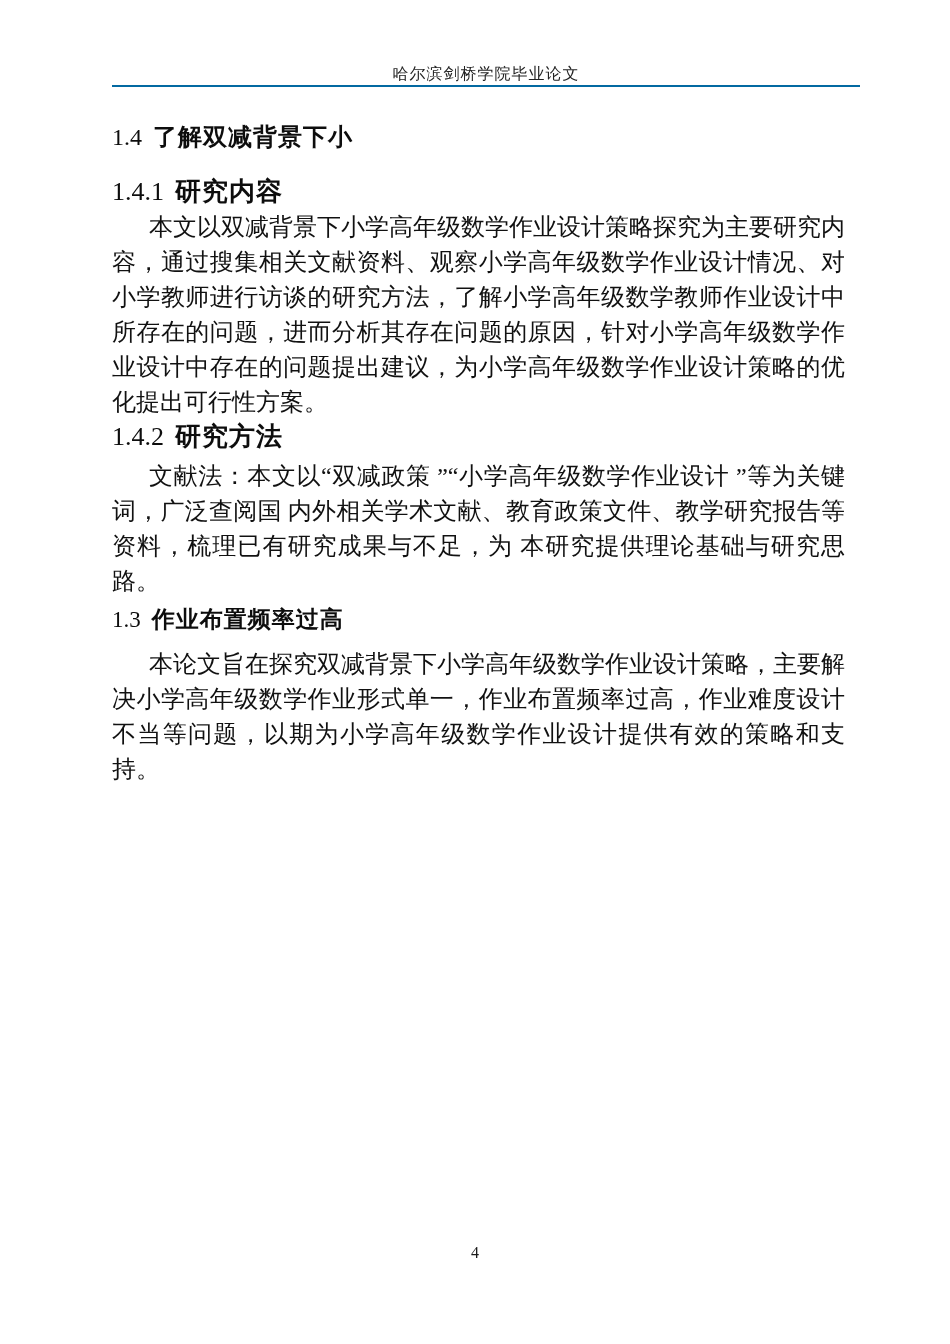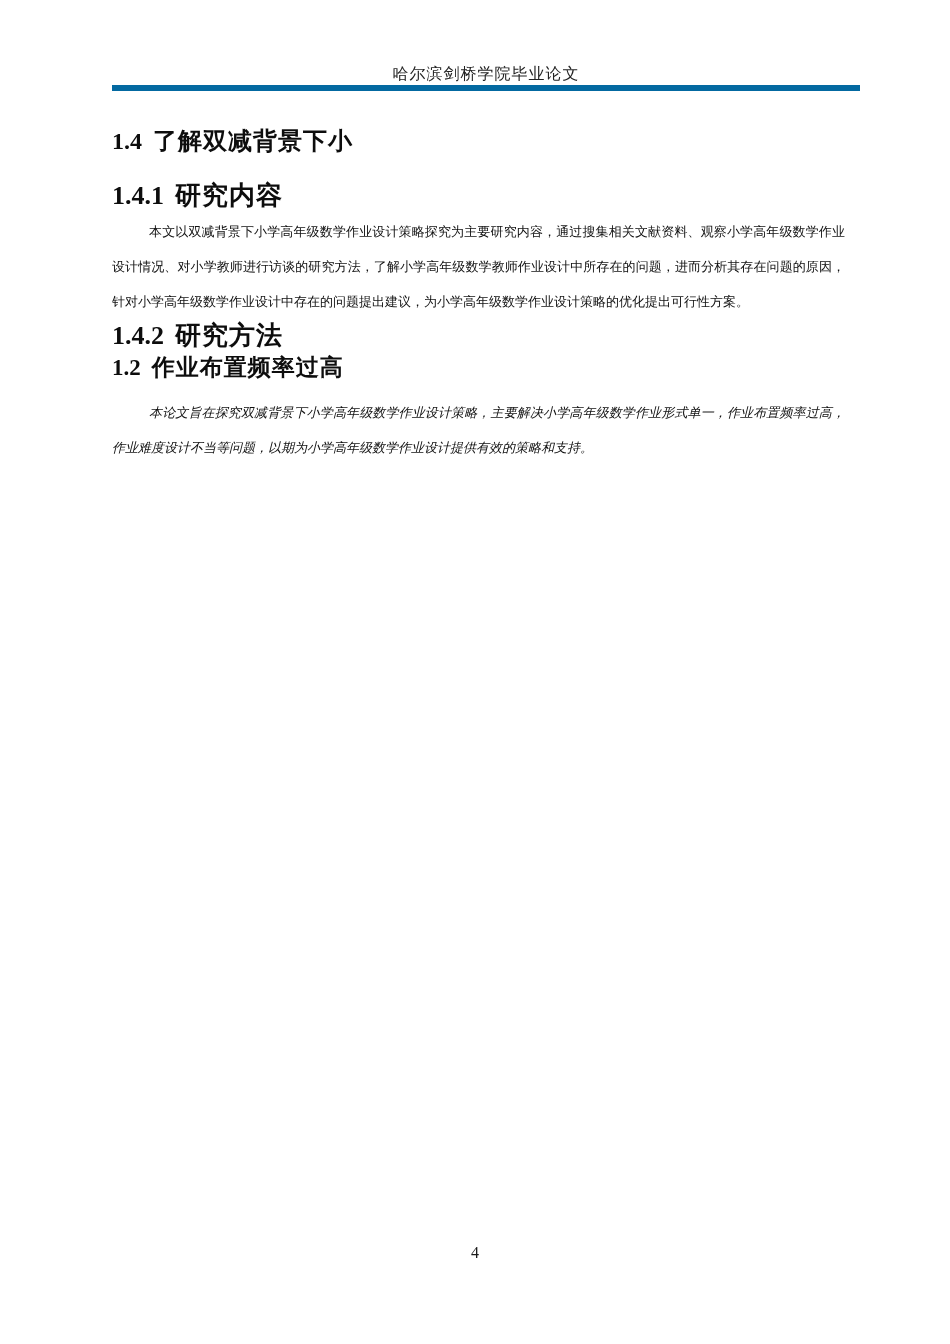--- a/index.html
+++ b/index.html
@@ -12,21 +12,21 @@
     width: 950px;
     height: 1344px;
     background: #ffffff;
     color: #161616;
     font-family: "Liberation Serif", serif;
     overflow: hidden;
   }
   .page-header {
     margin: 0 90px 0 112px;
     padding-top: 63px;
-    border-bottom: 6px solid #0369a1;
+    border-bottom: 2px solid #0369a1;
     text-align: center;
   }
   .header-title {
     font-size: 16px;
     line-height: 22px;
     letter-spacing: 1px;
     color: #222222;
   }
   .content {
     margin: 0 105px 0 112px;
@@ -35,39 +35,39 @@
     font-family: "Liberation Sans", sans-serif;
     font-weight: 700;
     color: #0d0d0d;
     margin: 0;
     letter-spacing: 1px;
   }
   .h-major { font-size: 24px; line-height: 26px; }
   .h-minor { font-size: 26px; line-height: 23px; }
   .h-num {
     font-family: "Liberation Serif", serif;
-    font-weight: 700;
+    font-weight: 400;
     letter-spacing: 0;
     margin-right: 11px;
   }
   .h-14  { margin-top: 37px; }
   .h-141 { margin-top: 30px; }
   .h-142 { margin-top: 5px; }
   .h-15  { margin-top: 8px; font-size: 23px; line-height: 25px; }
   .body-par {
     margin: 0;
-    font-size: 13px;
+    font-size: 24px;
     line-height: 35px;
     text-align: justify;
     text-indent: 37px;
     color: #111111;
   }
   .p-1 { margin-top: 7px; }
   .p-2 { margin-top: 11px; }
-  .p-5 { margin-top: 15px; font-style: italic; }
+  .p-5 { margin-top: 15px; }
   .page-number {
     position: absolute;
     top: 1243px;
     left: 0;
     width: 100%;
     text-align: center;
     font-size: 16px;
     line-height: 20px;
     color: #1a1a1a;
   }
@@ -90,25 +90,26 @@
     <h2 class="h-minor h-141">
       <span class="h-num">1.4.1</span><span>研究内容</span>
     </h2>
 
     <p class="body-par p-1">本文以双减背景下小学高年级数学作业设计策略探究为主要研究内容，通过搜集相关文献资料、观察小学高年级数学作业设计情况、对小学教师进行访谈的研究方法，了解小学高年级数学教师作业设计中所存在的问题，进而分析其存在问题的原因，针对小学高年级数学作业设计中存在的问题提出建议，为小学高年级数学作业设计策略的优化提出可行性方案。</p>
 
     <h2 class="h-minor h-142">
       <span class="h-num">1.4.2</span><span>研究方法</span>
     </h2>
 
+    <p class="body-par p-2">文献法：本文以“双减政策 ”“小学高年级数学作业设计 ”等为关键词，广泛查阅国 内外相关学术文献、教育政策文件、教学研究报告等资料，梳理已有研究成果与不足，为 本研究提供理论基础与研究思路。</p>
 
 
 
     <h1 class="h-major h-15">
-      <span class="h-num">1.2</span><span>作业布置频率过高</span>
+      <span class="h-num">1.3</span><span>作业布置频率过高</span>
     </h1>
 
     <p class="body-par p-5">本论文旨在探究双减背景下小学高年级数学作业设计策略，主要解决小学高年级数学作业形式单一，作业布置频率过高，作业难度设计不当等问题，以期为小学高年级数学作业设计提供有效的策略和支持。</p>
 
   </main>
 
   <footer class="page-number">4</footer>
 
 </div>
 

